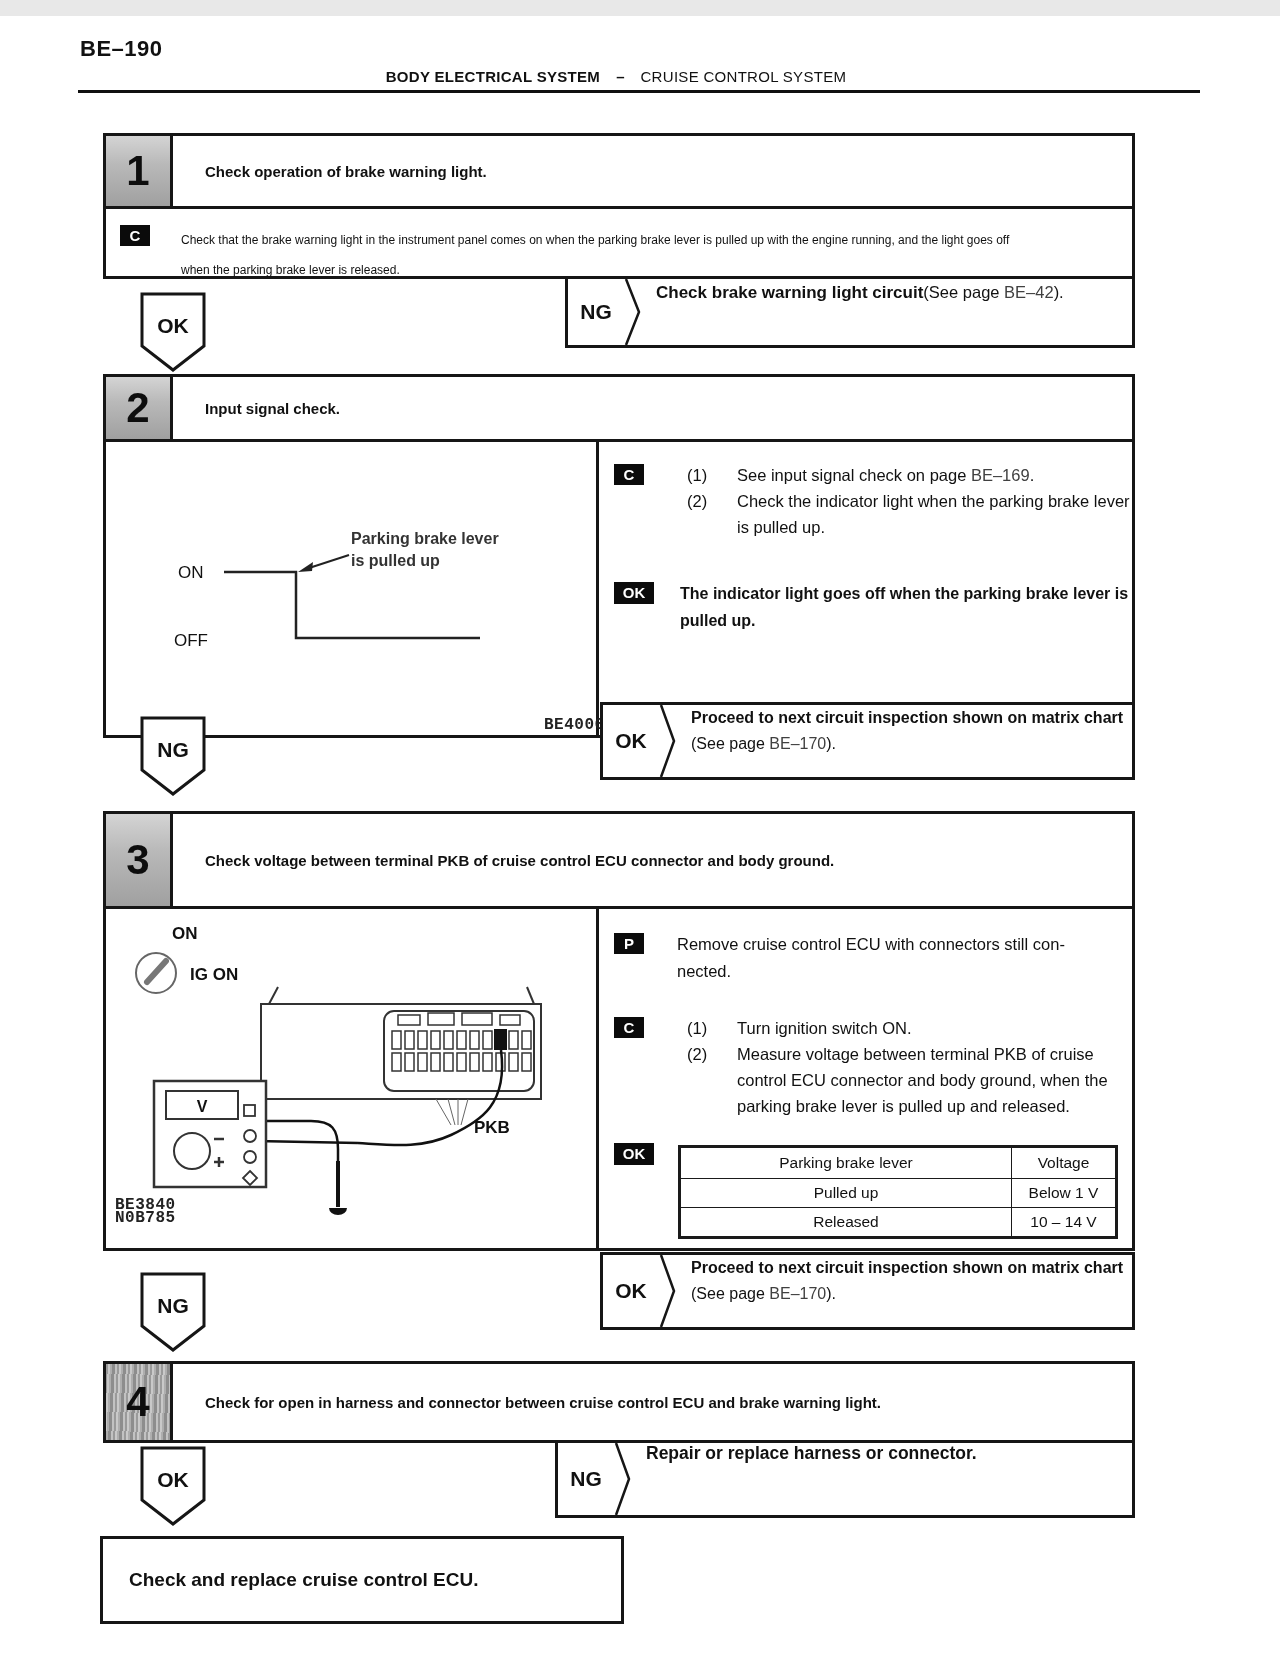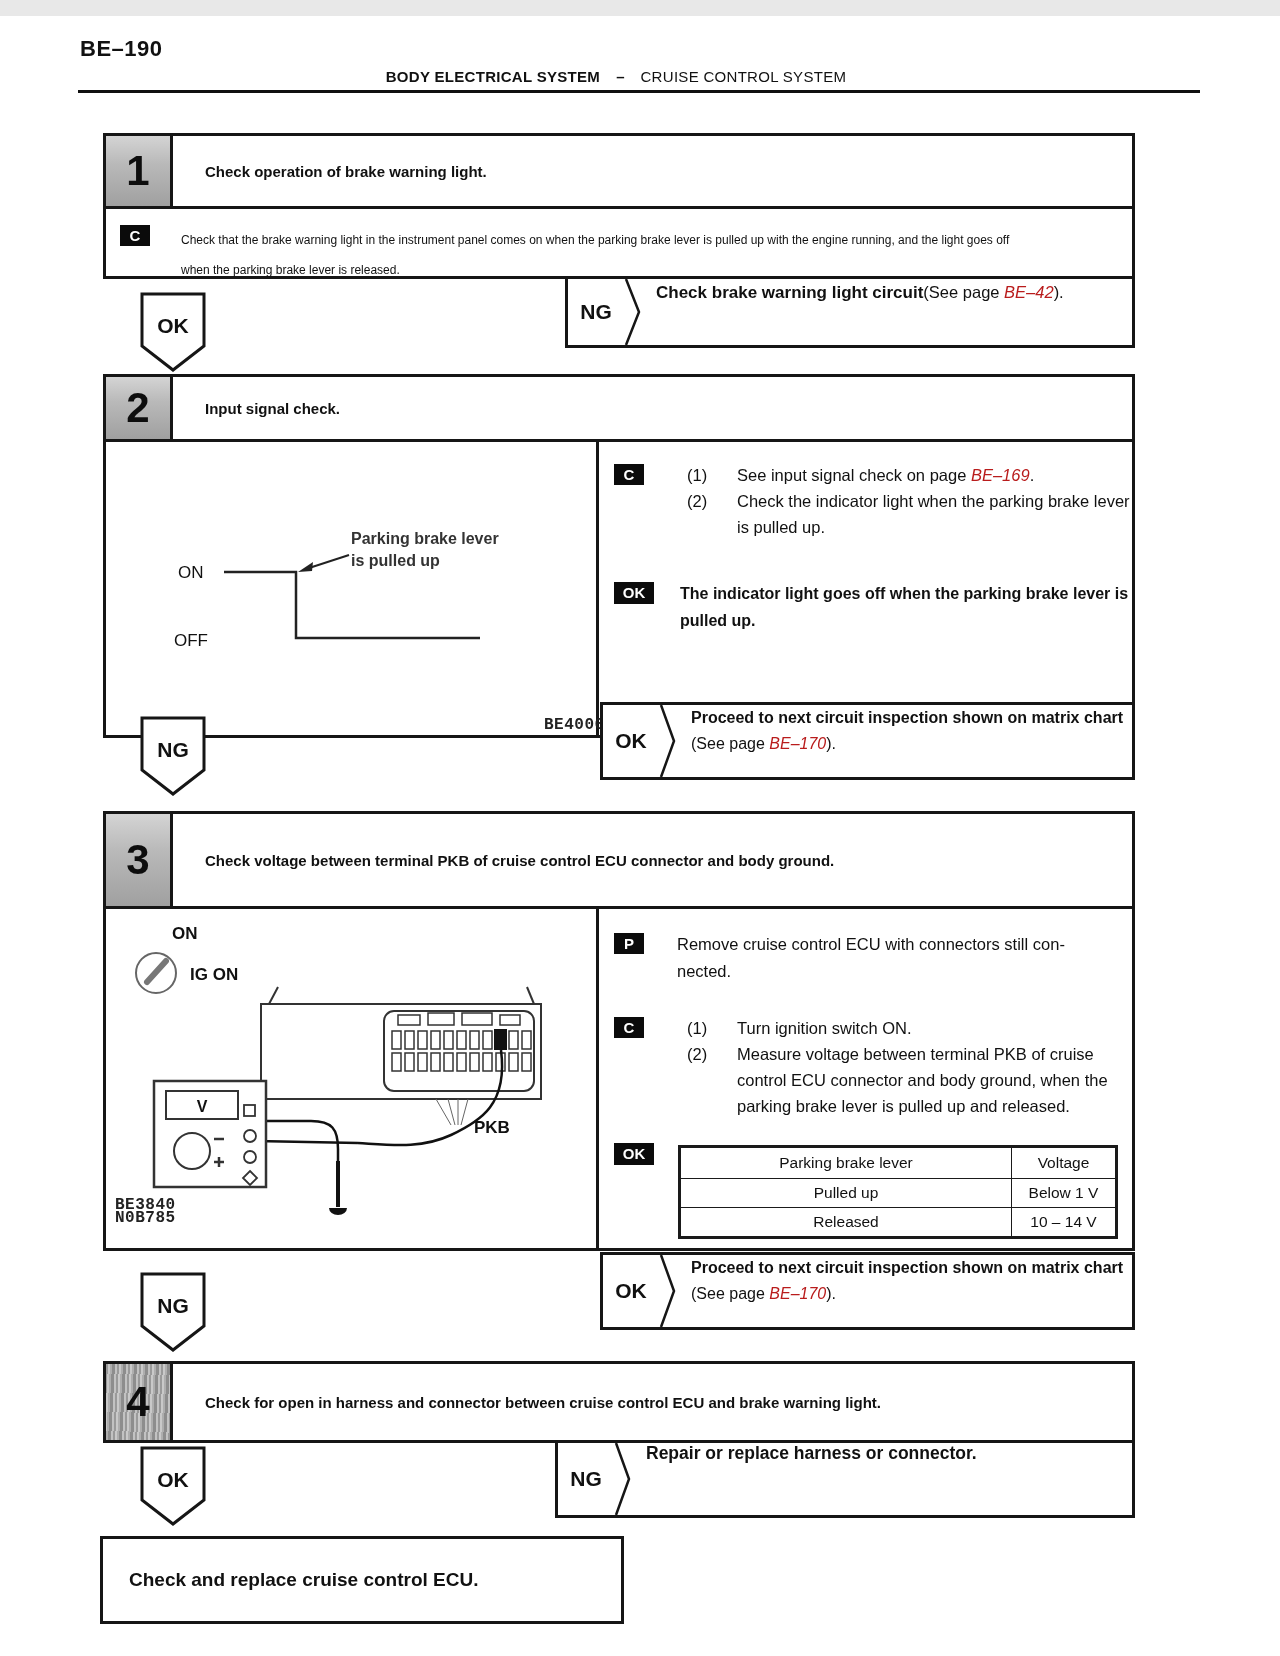--- a/index.html
+++ b/index.html
@@ -64,21 +64,21 @@
   .rlabel{width:56px;flex:none;display:flex;align-items:center;justify-content:center;font-size:21px;font-weight:bold;}
   .chev{width:18px;flex:none;}
   .chev svg{display:block;width:100%;height:100%;}
   .rtext{display:flex;flex-direction:row;justify-content:center;margin-left:14px;padding-right:8px;}
   .rl1{font-size:17px;font-weight:bold;line-height:27px;}
   .rl2{font-size:16.5px;line-height:27px;}
   .rwrap{width:436px;font-size:16px;line-height:26px;font-weight:bold;}
   .rwrap .reg{font-weight:normal;font-size:16px;}
   .rsingle{font-size:17.5px;font-weight:bold;}
 
-  .link{color:#b91c1c;cursor:pointer;font-style:italic;}
+  .link{color:#404040;cursor:pointer;}
 
   
   .penta{position:absolute;width:66px;height:82px;}
 
   
   .finalbox{position:absolute;left:100px;top:1520px;width:524px;height:88px;border:3px solid #161616;
             background:#fff;display:flex;align-items:center;box-sizing:border-box;}
   .finalbox .ftext{margin-left:26px;font-size:19px;font-weight:bold;}
 
   svg text{font-family:"Liberation Sans","DejaVu Sans",sans-serif;}

